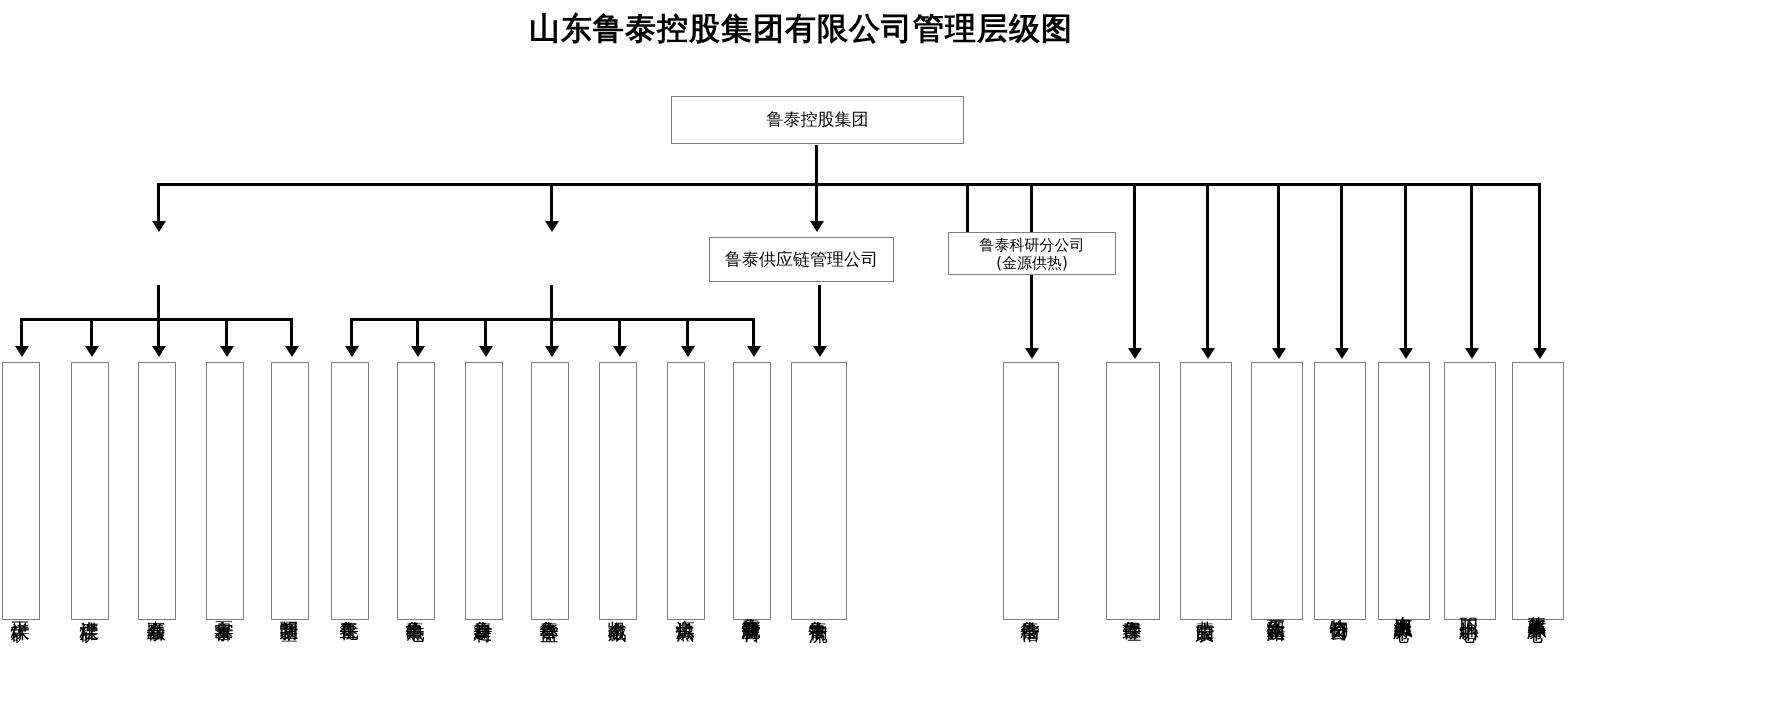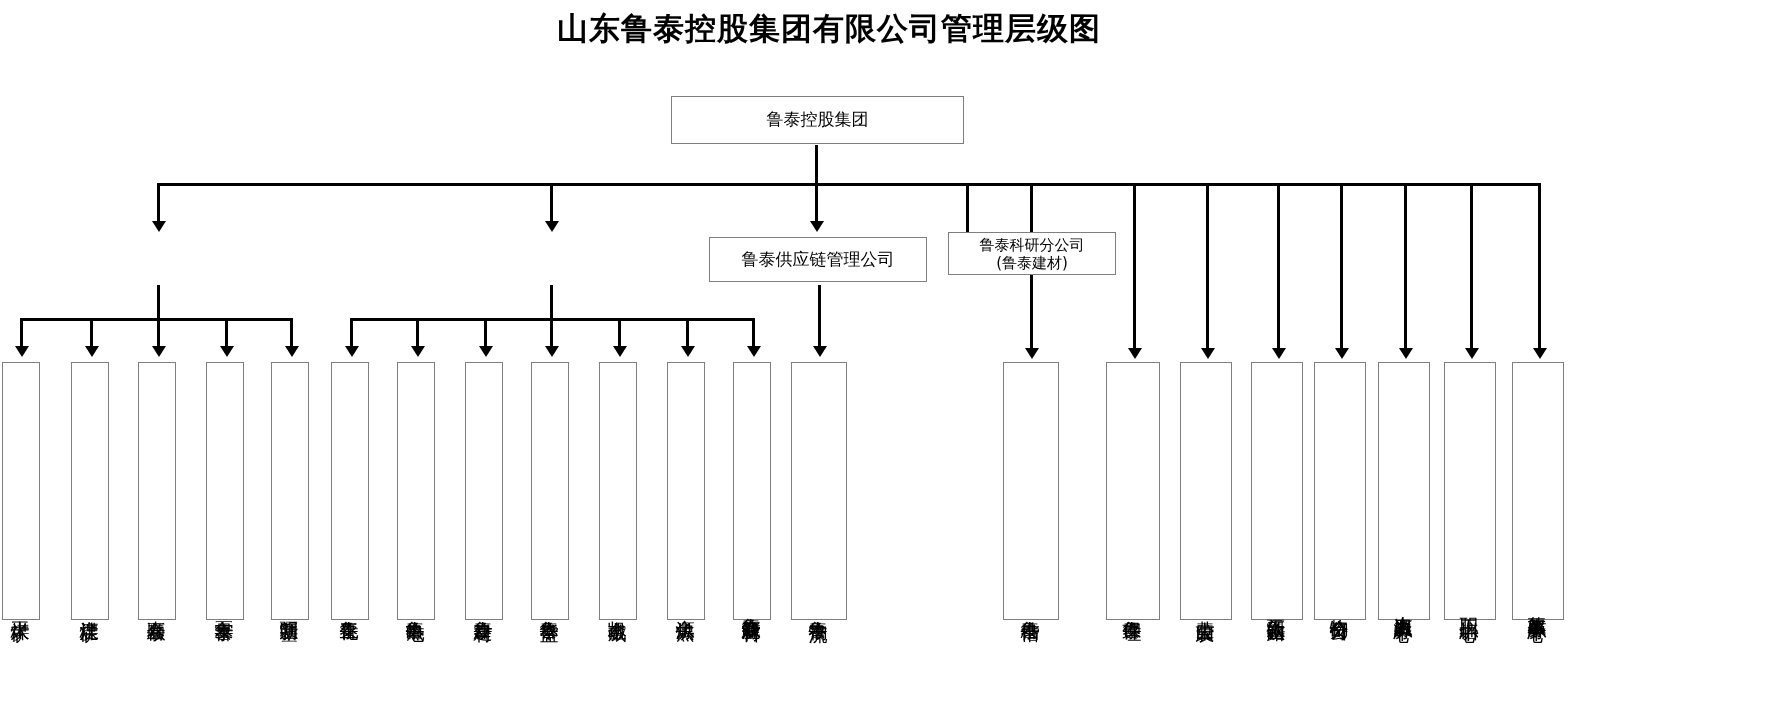--- a/index.html
+++ b/index.html
@@ -26,21 +26,20 @@
     position: absolute;
     left: 0;
     top: 8px;
     width: 1602px;
     text-align: center;
     font-size: 31px;
     font-weight: bold;
     font-family: "DejaVu Serif", "Liberation Serif", serif;
     letter-spacing: 1px;
     color: #000;
-    padding-left: 28px;
   }
   .node {
     position: absolute;
     box-sizing: border-box;
     border: 1px solid #7f7f7f;
     background: #ffffff;
     display: flex;
     align-items: center;
     justify-content: center;
     color: #000;
@@ -162,27 +161,27 @@
 
   <div class="line vline" style="left:818px; top:285px; height:65px;"></div>
   <div class="arrow" style="left:813px; top:346px;"></div>
 
   <div class="node horiz" style="left:671px; top:96px; width:293px; height:48px;">
     <span>鲁泰控股集团</span>
   </div>
 
 
 
-  <div class="node horiz" style="left:709px; top:237px; width:218px; height:45px;">
+  <div class="node horiz" style="left:709px; top:237px; width:185px; height:45px;">
     <span>鲁泰供应链管理公司</span>
   </div>
 
   <div class="node horiz two-line" style="left:948px; top:232px; width:168px; height:43px;">
     <span>鲁泰科研分公司</span>
-    <span>(鲁泰建材)</span>
+    <span>(金源供热)</span>
   </div>
 
   <div class="node vert" style="left:2px; top:362px; width:38px; height:258px;">
     <span class="vert-label">太平煤矿</span>
   </div>
   <div class="node vert" style="left:71px; top:362px; width:38px; height:258px;">
     <span class="vert-label">鹿洼煤矿</span>
   </div>
   <div class="node vert" style="left:138px; top:362px; width:38px; height:258px;">
     <span class="vert-label">嘉合顺泰</span>

